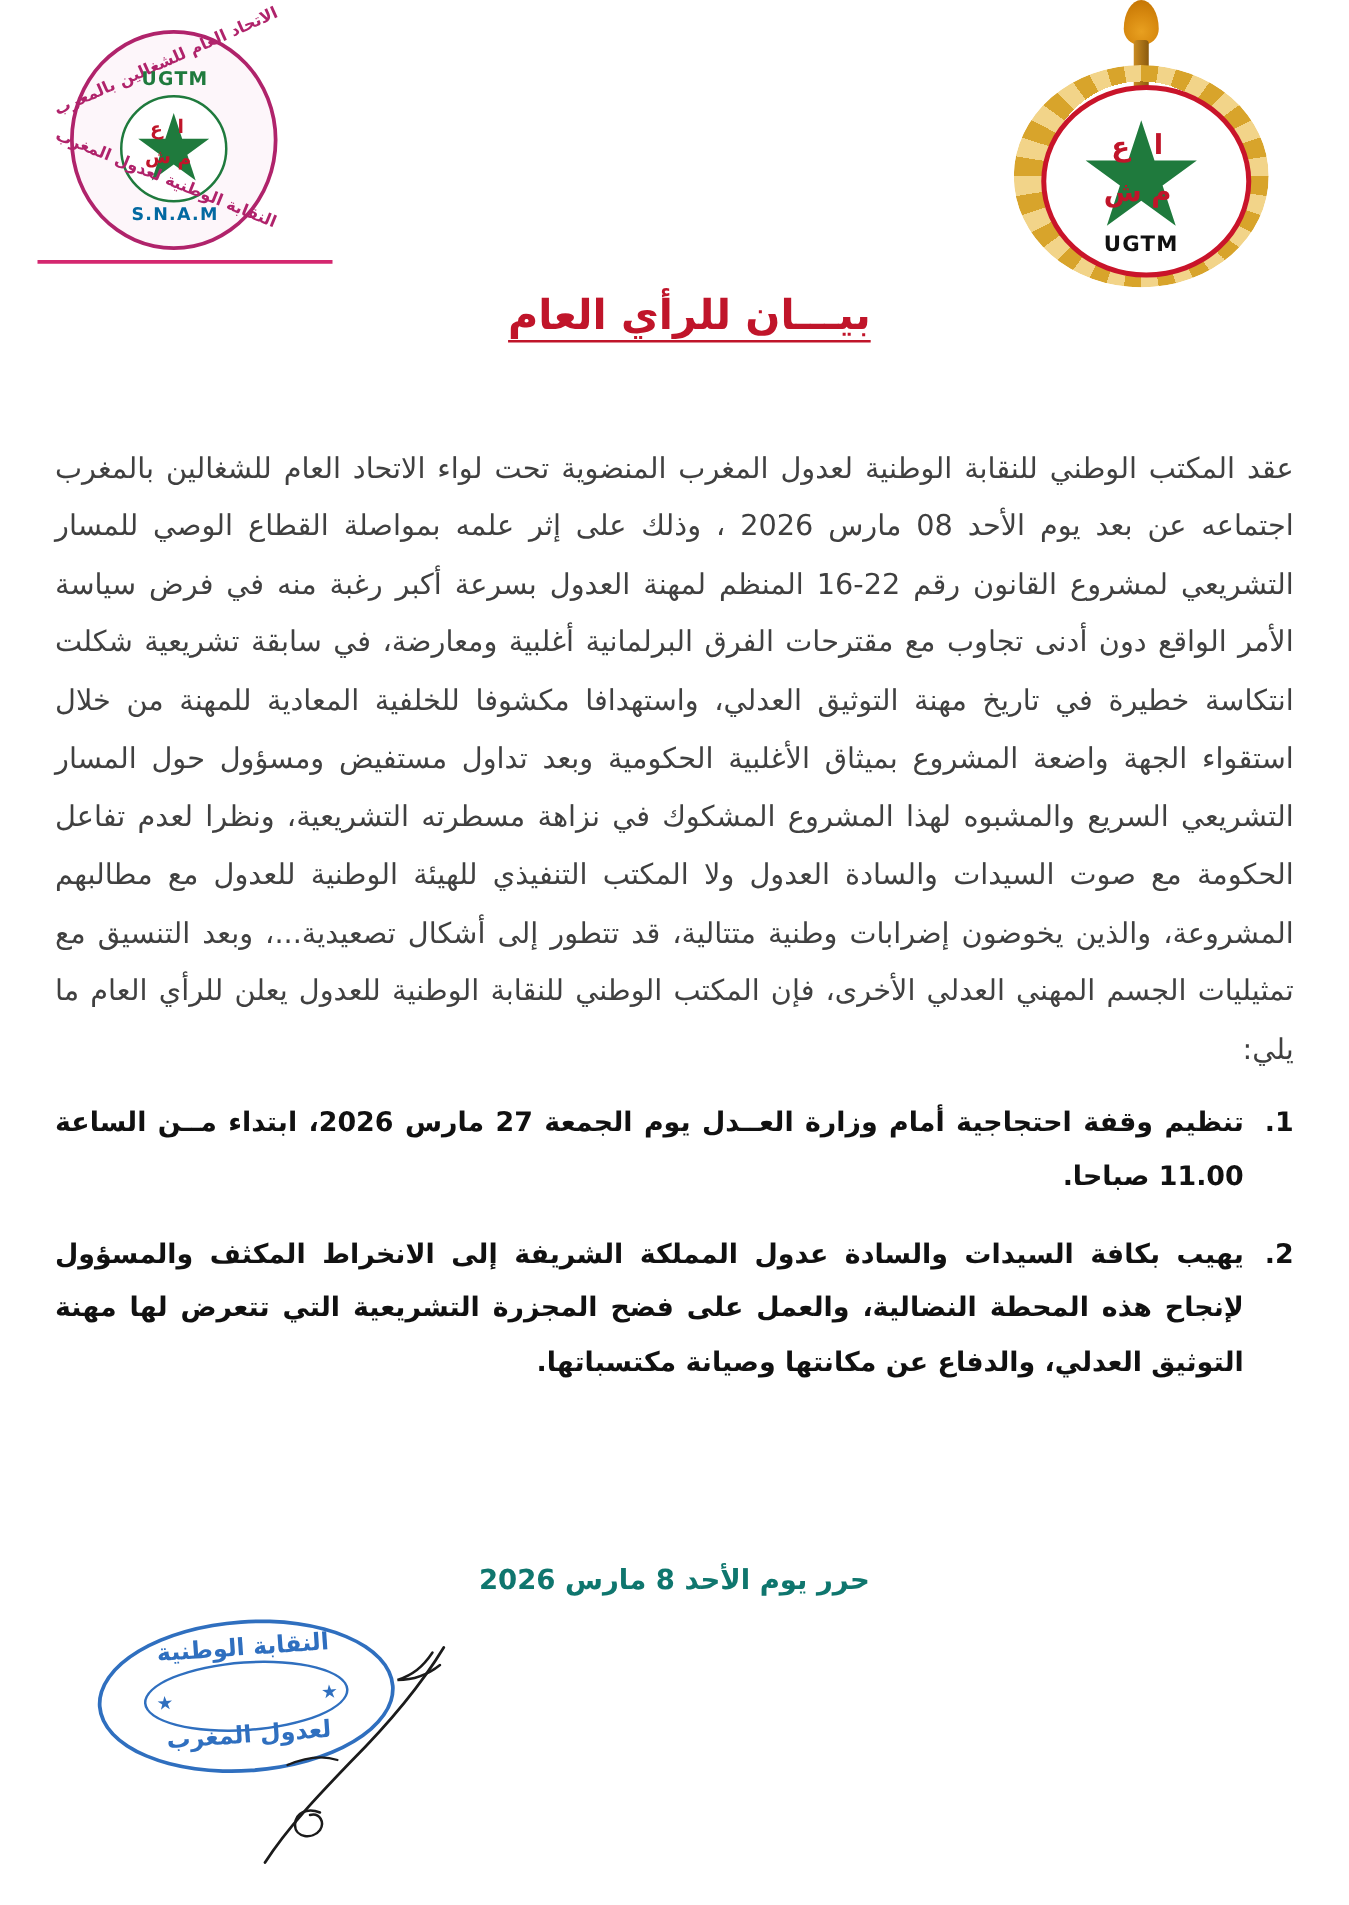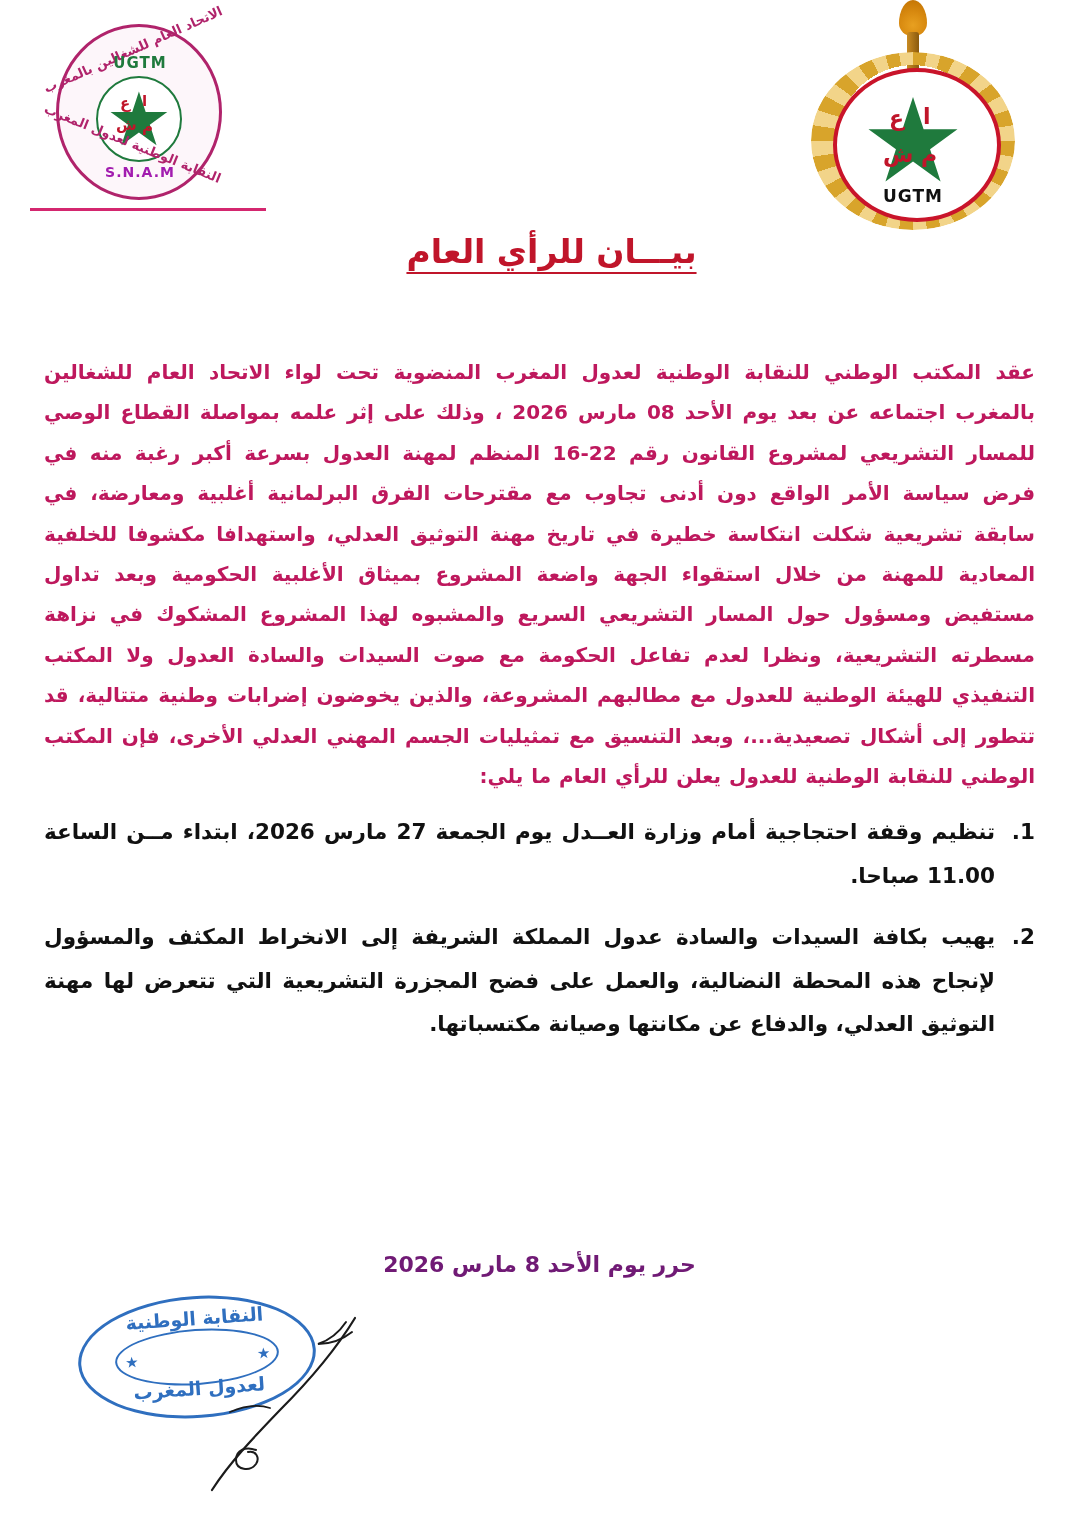--- a/index.html
+++ b/index.html
@@ -76,21 +76,21 @@
     font-size: 15px;
     font-weight: bold;
     letter-spacing: 1px;
   }
   .snam-label {
     position: absolute;
     left: 64px;
     top: 146px;
     width: 92px;
     text-align: center;
-    color: #a21caf;
+    color: #0369a1;
     font-size: 14px;
     font-weight: bold;
     letter-spacing: 1px;
   }
   .snam-arc-text {
     position: absolute;
     color: #b0236b;
     font-size: 13px;
     font-weight: bold;
     white-space: nowrap;
@@ -232,23 +232,23 @@
   .body-wrap {
     position: absolute;
     top: 352px;
     left: 44px;
     right: 44px;
     width: 991px;
   }
   .para {
     text-align: justify;
     text-align-last: right;
-    color: #be185d;
-    font-size: 20px;
-    font-weight: bold;
+    color: #404040;
+    font-size: 23px;
+    font-weight: normal;
     line-height: 2.02;
     margin: 0 0 10px 0;
     word-spacing: 1px;
   }
   ol.items {
     list-style: none;
     margin: 14px 0 0 0;
     padding: 0;
   }
   ol.items li {
@@ -269,21 +269,21 @@
     font-weight: bold;
   }
 
   
   .date-line {
     position: absolute;
     top: 1252px;
     left: 0;
     width: 100%;
     text-align: center;
-    color: #701a75;
+    color: #0f766e;
     font-size: 22px;
     font-weight: bold;
   }
 
   
   .stamp {
     position: absolute;
     left: 78px;
     top: 1296px;
     width: 232px;

